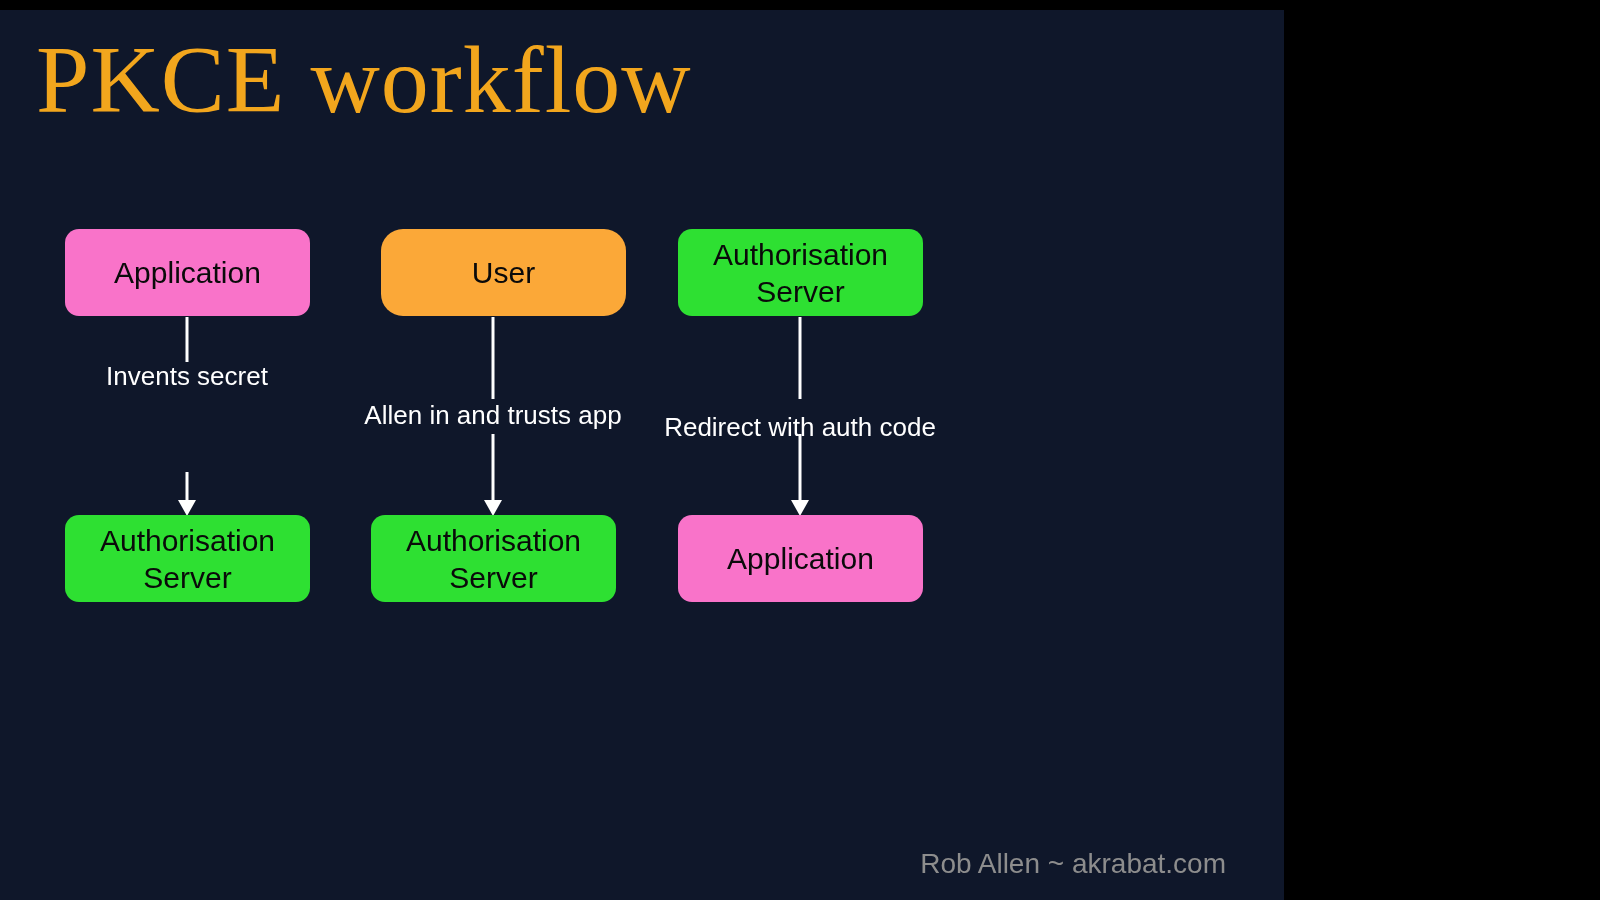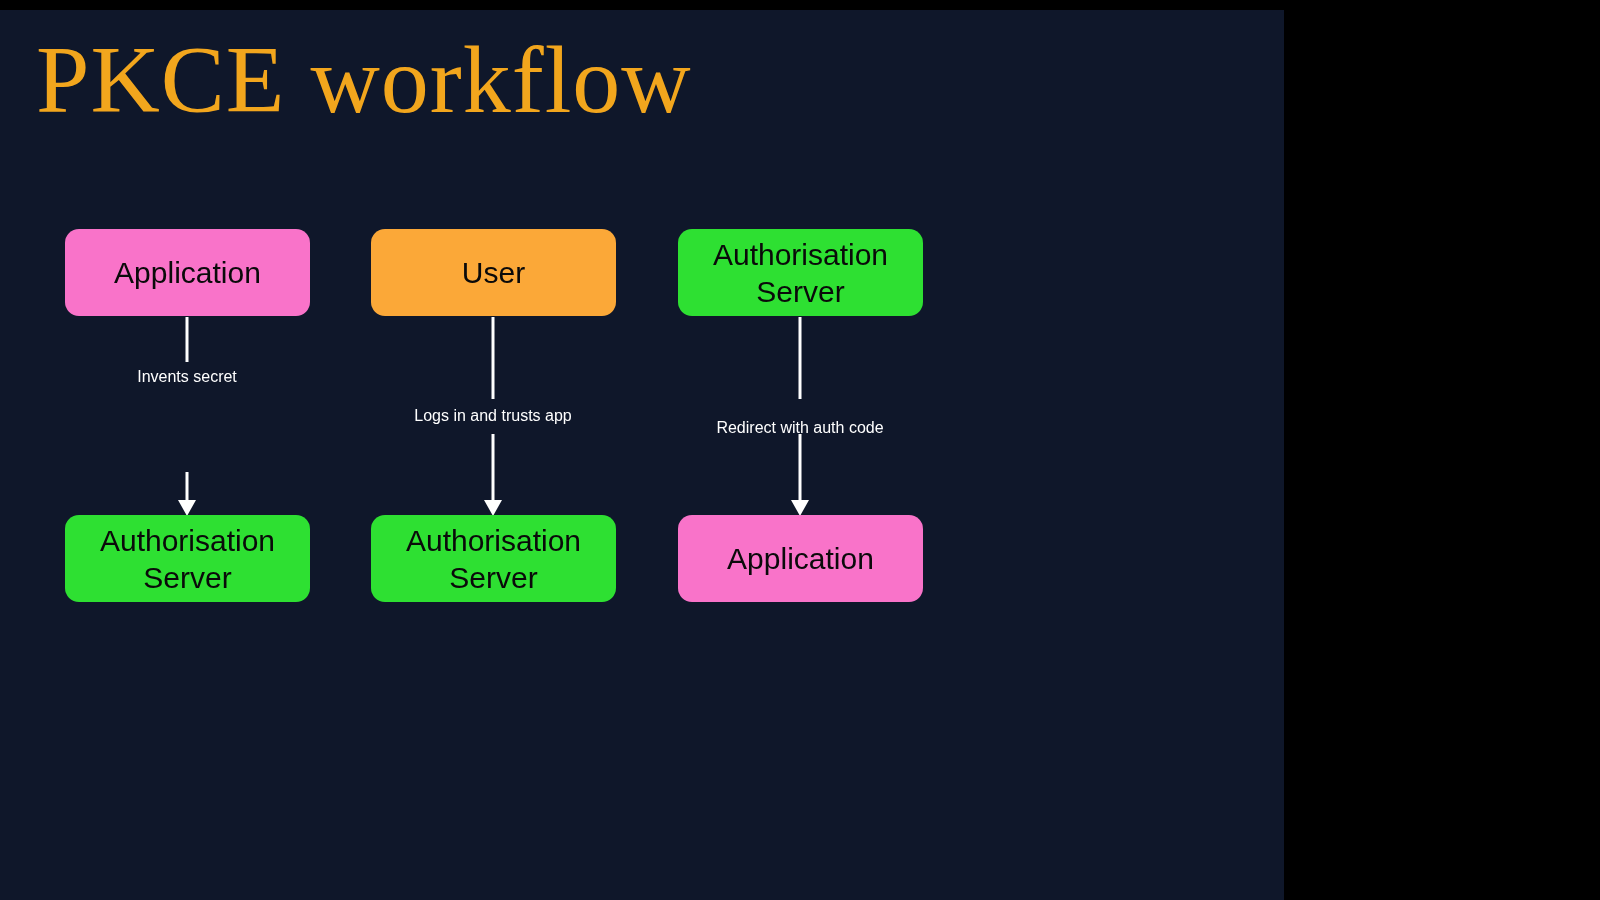--- a/index.html
+++ b/index.html
@@ -55,21 +55,21 @@
     height: 0;
     border-left: 9px solid transparent;
     border-right: 9px solid transparent;
     border-top: 16px solid #ffffff;
     transform: translateX(-50%);
   }
   .edge-label {
     position: absolute;
     transform: translateX(-50%);
     color: #ffffff;
-    font-size: 16px;
+    font-size: 26px;
     line-height: 27px;
     text-align: center;
     white-space: nowrap;
   }
   .edge-label.wrap {
     white-space: normal;
     width: 212px;
   }
   .slide-footer {
     position: absolute;
@@ -91,36 +91,37 @@
     <span>Application</span>
   </div>
   <div class="edge-line" style="left:187px; top:307px; height:45px;"></div>
   <div class="edge-label" style="left:187px; top:353px;">Invents secret</div>
   <div class="edge-line" style="left:187px; top:462px; height:30px;"></div>
   <div class="arrowhead" style="left:187px; top:490px;"></div>
   <div class="node" style="left: 65px; top: 505px; background-color: rgb(46, 224, 50);">
     <span>Authorisation Server</span>
   </div>
 
-  <div class="node" style="left: 371px; top: 219px; background-color: rgb(251, 168, 56);">
+  <div class="node" style="left: 381px; top: 219px; background-color: rgb(251, 168, 56); border-radius: 22px;">
     <span>User</span>
   </div>
   <div class="edge-line" style="left:493px; top:307px; height:82px;"></div>
-  <div class="edge-label" style="left:493px; top:392px;">Logs in and trusts app</div>
+  <div class="edge-label" style="left:493px; top:392px;">Allen in and trusts app</div>
   <div class="edge-line" style="left:493px; top:424px; height:66px;"></div>
   <div class="arrowhead" style="left:493px; top:490px;"></div>
   <div class="node" style="left: 371px; top: 505px; background-color: rgb(46, 224, 50);">
     <span>Authorisation Server</span>
   </div>
 
   <div class="node" style="left: 678px; top: 219px; background-color: rgb(46, 224, 50);">
     <span>Authorisation Server</span>
   </div>
   <div class="edge-line" style="left:800px; top:307px; height:82px;"></div>
   <div class="edge-label" style="left:800px; top:404px;">Redirect with auth code</div>
   <div class="edge-line" style="left:800px; top:424px; height:66px;"></div>
   <div class="arrowhead" style="left:800px; top:490px;"></div>
   <div class="node" style="left: 678px; top: 505px; background-color: rgb(249, 115, 201);">
     <span>Application</span>
   </div>
 
+  <div class="slide-footer">Rob Allen ~ akrabat.com</div>
 
 </div>
 
 </body></html>

